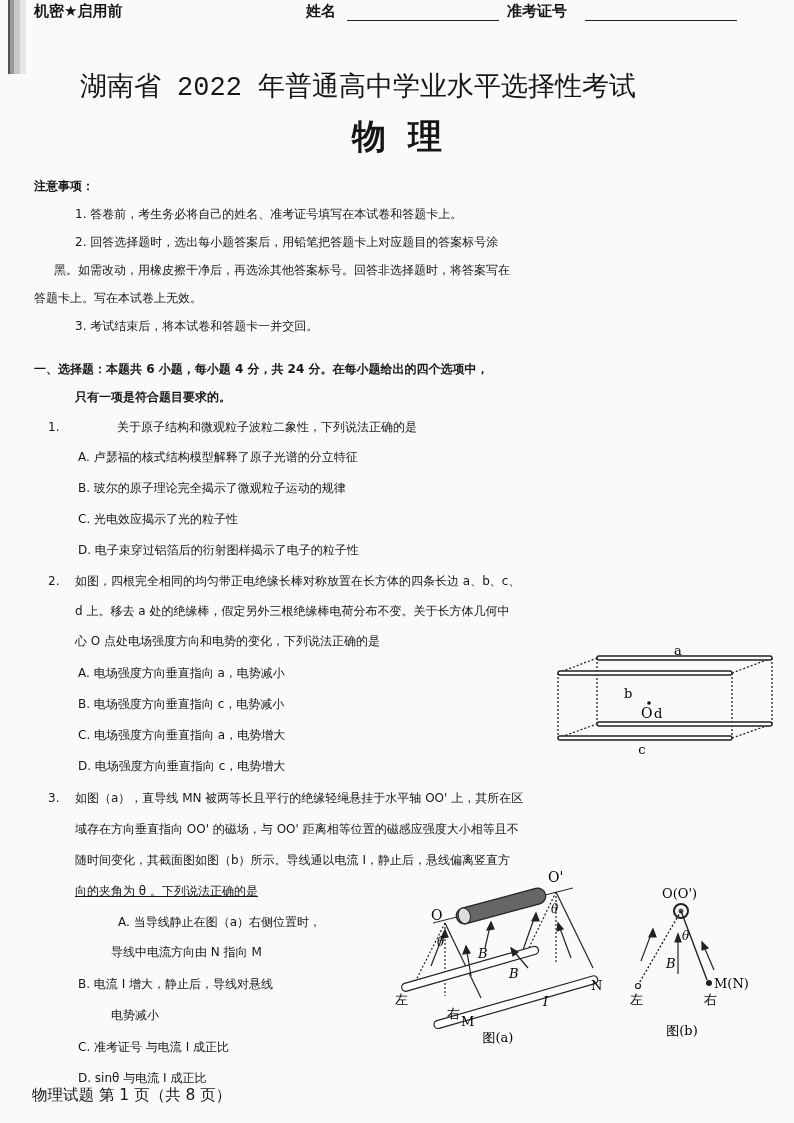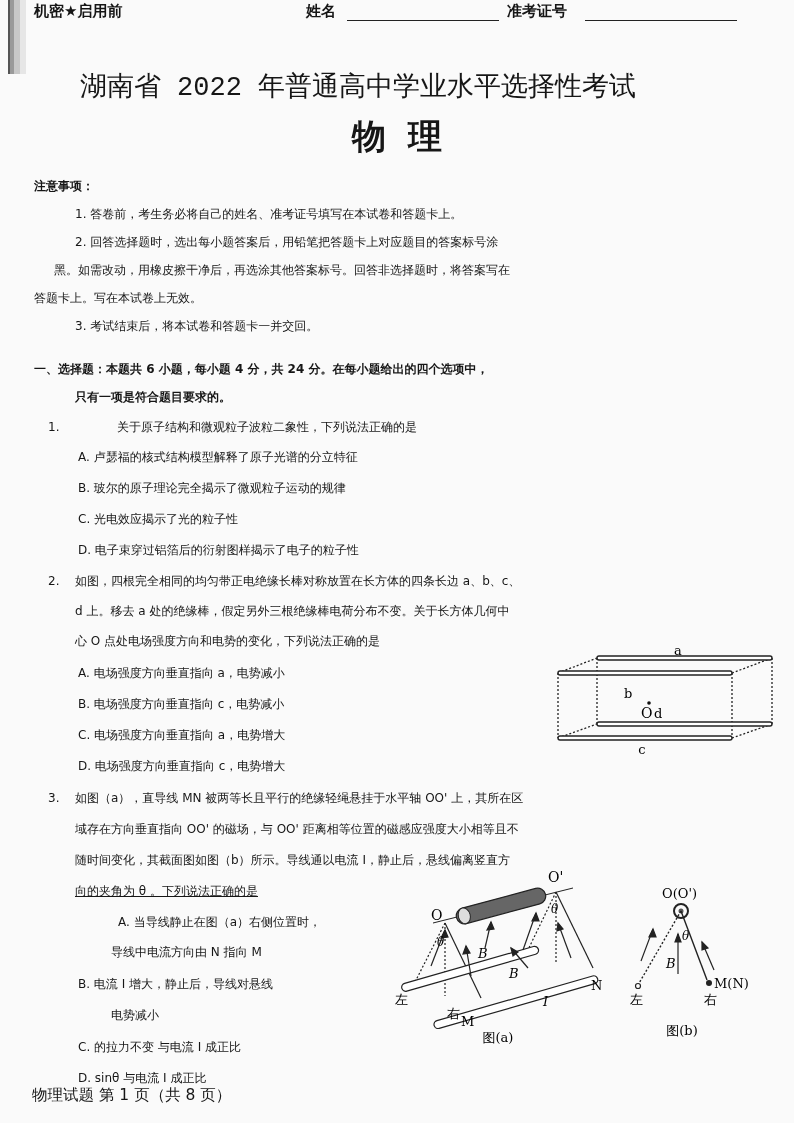--- a/index.html
+++ b/index.html
@@ -91,21 +91,21 @@
 
 <div class="abs t" style="left:48px; top:784px;">3.</div>
 <div class="abs t" style="left:75px; top:784px;">如图（a），直导线 MN 被两等长且平行的绝缘轻绳悬挂于水平轴 OO' 上，其所在区</div>
 <div class="abs t" style="left:75px; top:815px;">域存在方向垂直指向 OO' 的磁场，与 OO' 距离相等位置的磁感应强度大小相等且不</div>
 <div class="abs t" style="left:75px; top:846px;">随时间变化，其截面图如图（b）所示。导线通以电流 I，静止后，悬线偏离竖直方</div>
 <div class="abs t" style="left:75px; top:877px;text-decoration:underline;">向的夹角为 θ 。下列说法正确的是</div>
 <div class="abs t" style="left:78px; top:908px;margin-left:40px;">A. 当导线静止在图（a）右侧位置时，</div>
 <div class="abs t" style="left:111px; top:938px;">导线中电流方向由 N 指向 M</div>
 <div class="abs t" style="left:78px; top:970px;">B. 电流 I 增大，静止后，导线对悬线</div>
 <div class="abs t" style="left:111px; top:1001px;">电势减小</div>
-<div class="abs t" style="left:78px; top:1033px;">C. 的拉力不变 与电流 I 成正比</div>
+<div class="abs t" style="left:78px; top:1033px;">C. 准考证号 与电流 I 成正比</div>
 <div class="abs t" style="left:78px; top:1064px;">D. sinθ 与电流 I 成正比</div>
 
 <div class="fig" style="left:393px; top:868px; width:225px; height:178px;">
   <svg width="225" height="178" viewBox="0 0 225 178">
 
     <line x1="40" y1="55" x2="180" y2="20" stroke="#222" stroke-width="1"></line>
 
     <g transform="rotate(-15 108 38)">
       <rect x="62" y="30" width="92" height="16" rx="8" fill="#666" stroke="#222" stroke-width="1.2"></rect>
       <ellipse cx="70" cy="38" rx="6" ry="8" fill="#ddd" stroke="#222" stroke-width="1"></ellipse>

